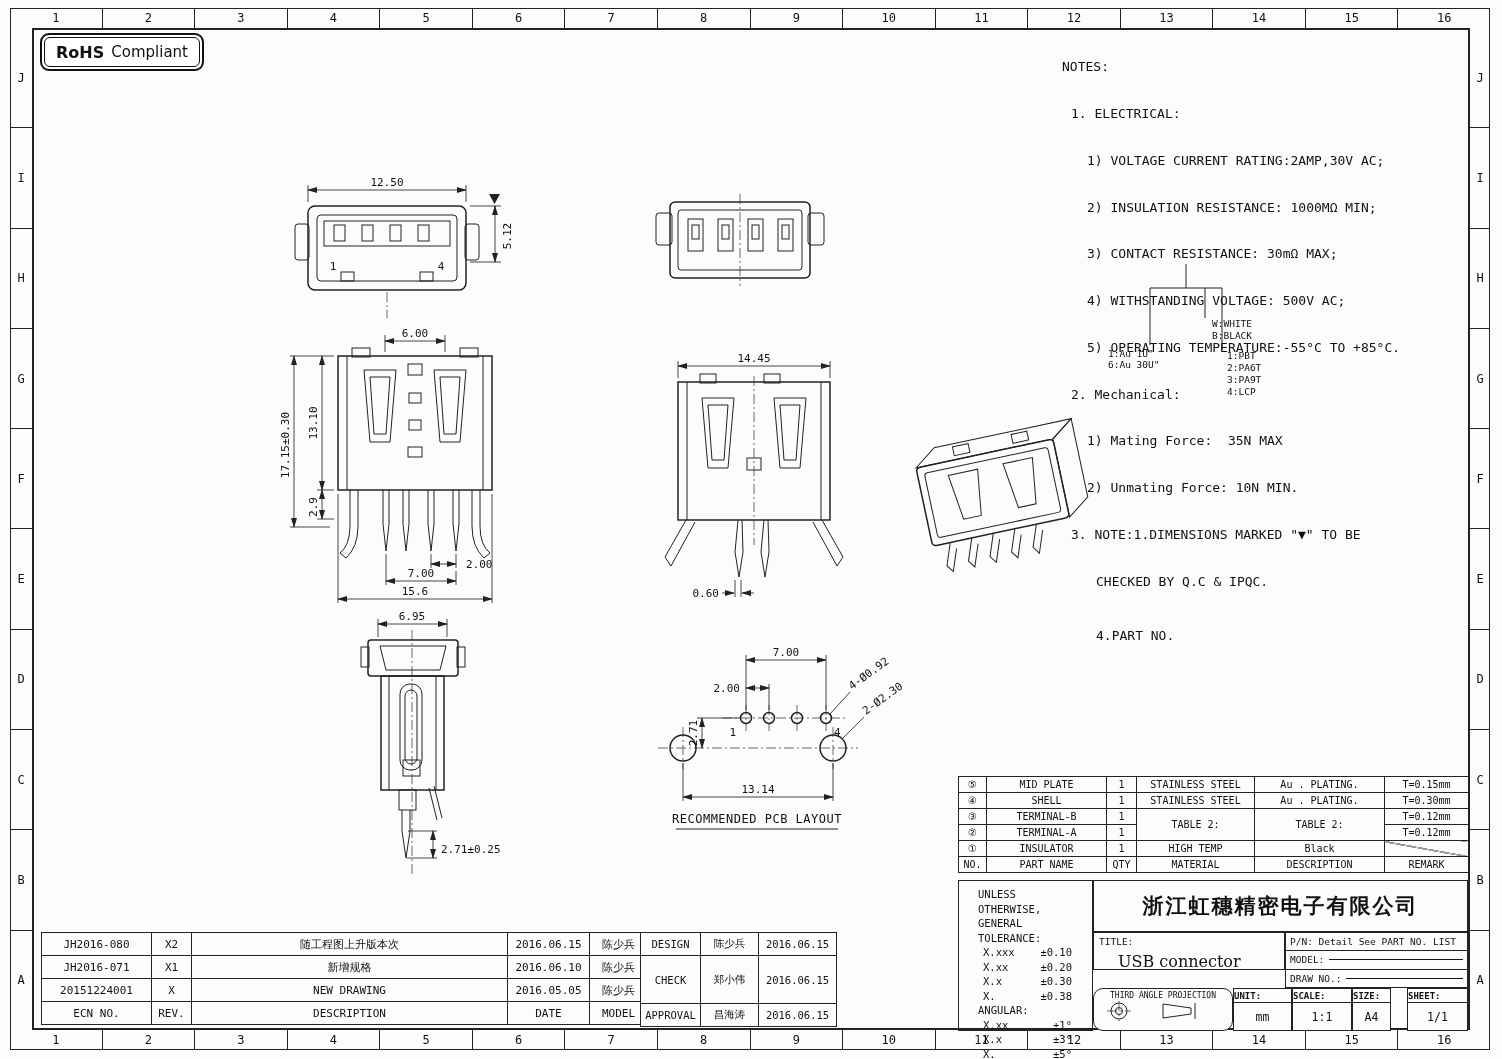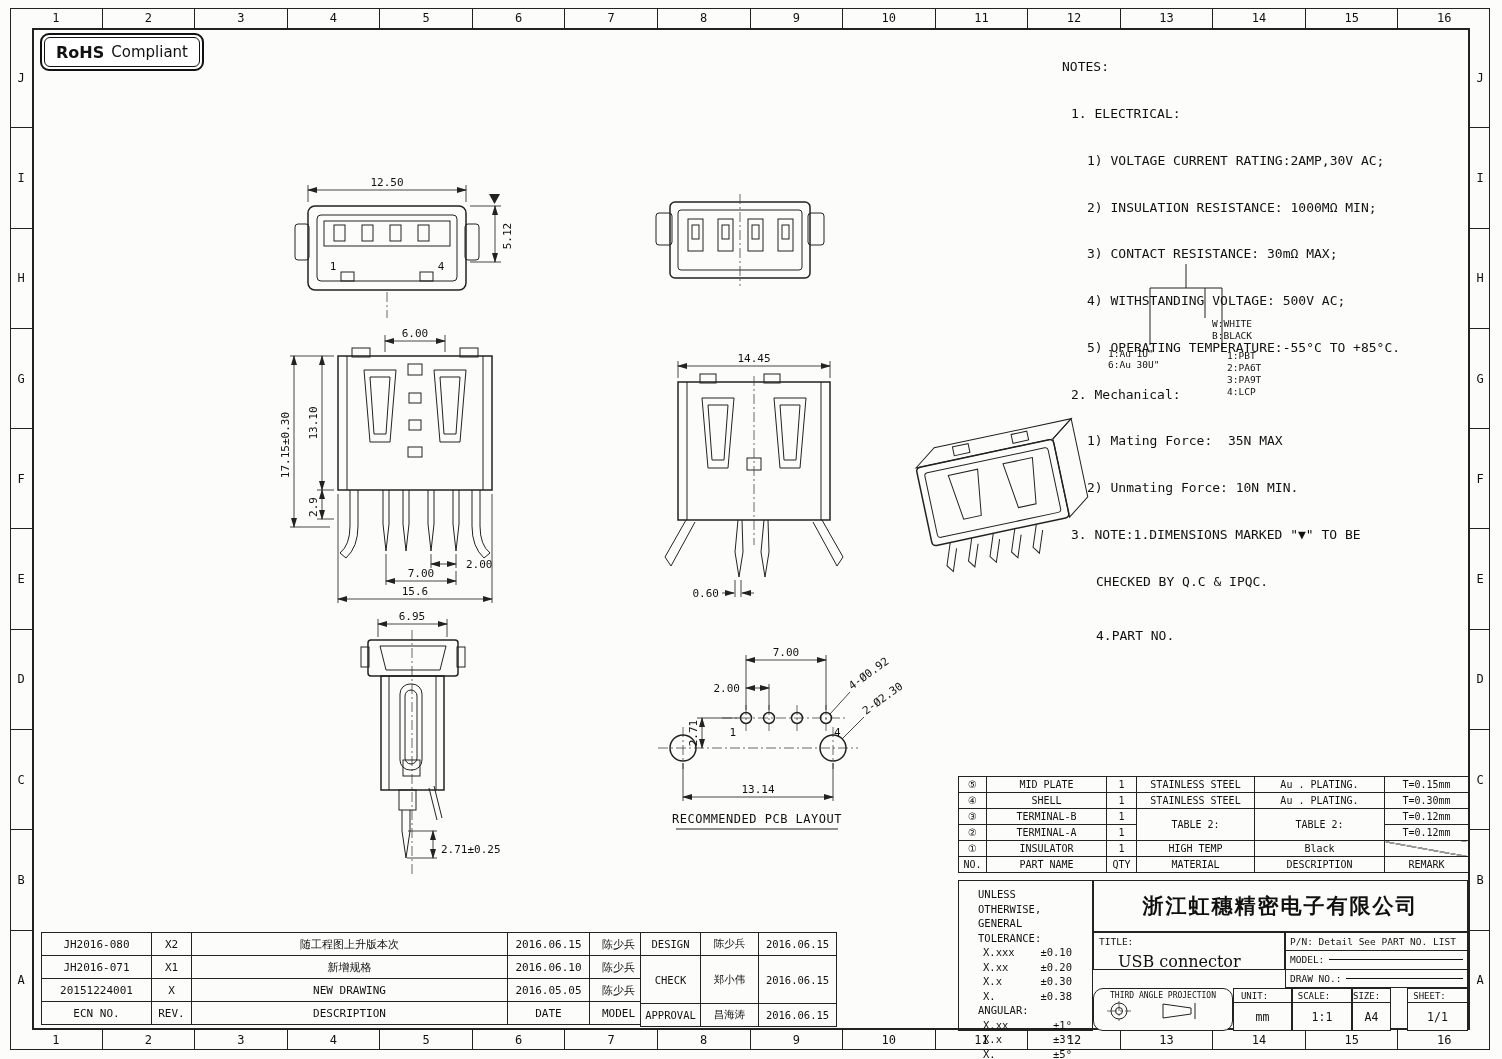--- a/index.html
+++ b/index.html
@@ -71,21 +71,21 @@
   #title-cell { left:1093px; top:932px; width:192px; height:38px; }
   .small-label { font-size:9.5px; padding:3px 0 0 5px; }
   #title-value { font-family:"DejaVu Serif","Liberation Serif",serif; font-size:16px; padding:5px 8px 0 24px; }
   #pn-stack { left:1285px; top:932px; width:183px; height:56px; display:flex; flex-direction:column; }
   .pn-row { flex:1; display:flex; align-items:center; padding:0 4px; font-size:9.5px; border-bottom:1px solid #222; }
   .pn-row:last-child { border-bottom:none; }
   .fill-line { flex:1; height:1px; background:#111; margin-left:5px; }
   #proj-cell { left:1093px; top:988px; width:140px; height:43px; text-align:center;border-radius:10px; }
   #proj-cell .small-label { font-size:8px; padding:2px 0 1px 0; }
   .info-cell { position:absolute; top:988px; height:43px; border:1px solid #222; background:#fcfcfa; display:flex; flex-direction:column; }
-  .info-label { font-size:9px; text-align:center; border-bottom:1px solid #222; padding:2px 16px 1px 0; }
+  .info-label { font-size:9px; text-align:left; border-bottom:1px solid #222; padding:2px 16px 1px 0;font-weight:bold; }
   .info-value { flex:1; display:flex; align-items:center; justify-content:center; font-size:11.5px; }
   #unit-cell { left:1233px; width:59px; } #scale-cell { left:1292px; width:60px; }
   #size-cell { left:1352px; width:39px; } #sheet-cell { left:1407px; width:61px; }
 </style>
 </head>
 <body>
 
 <div id="page">
 
   <div class="abs" id="outer-frame"></div>

